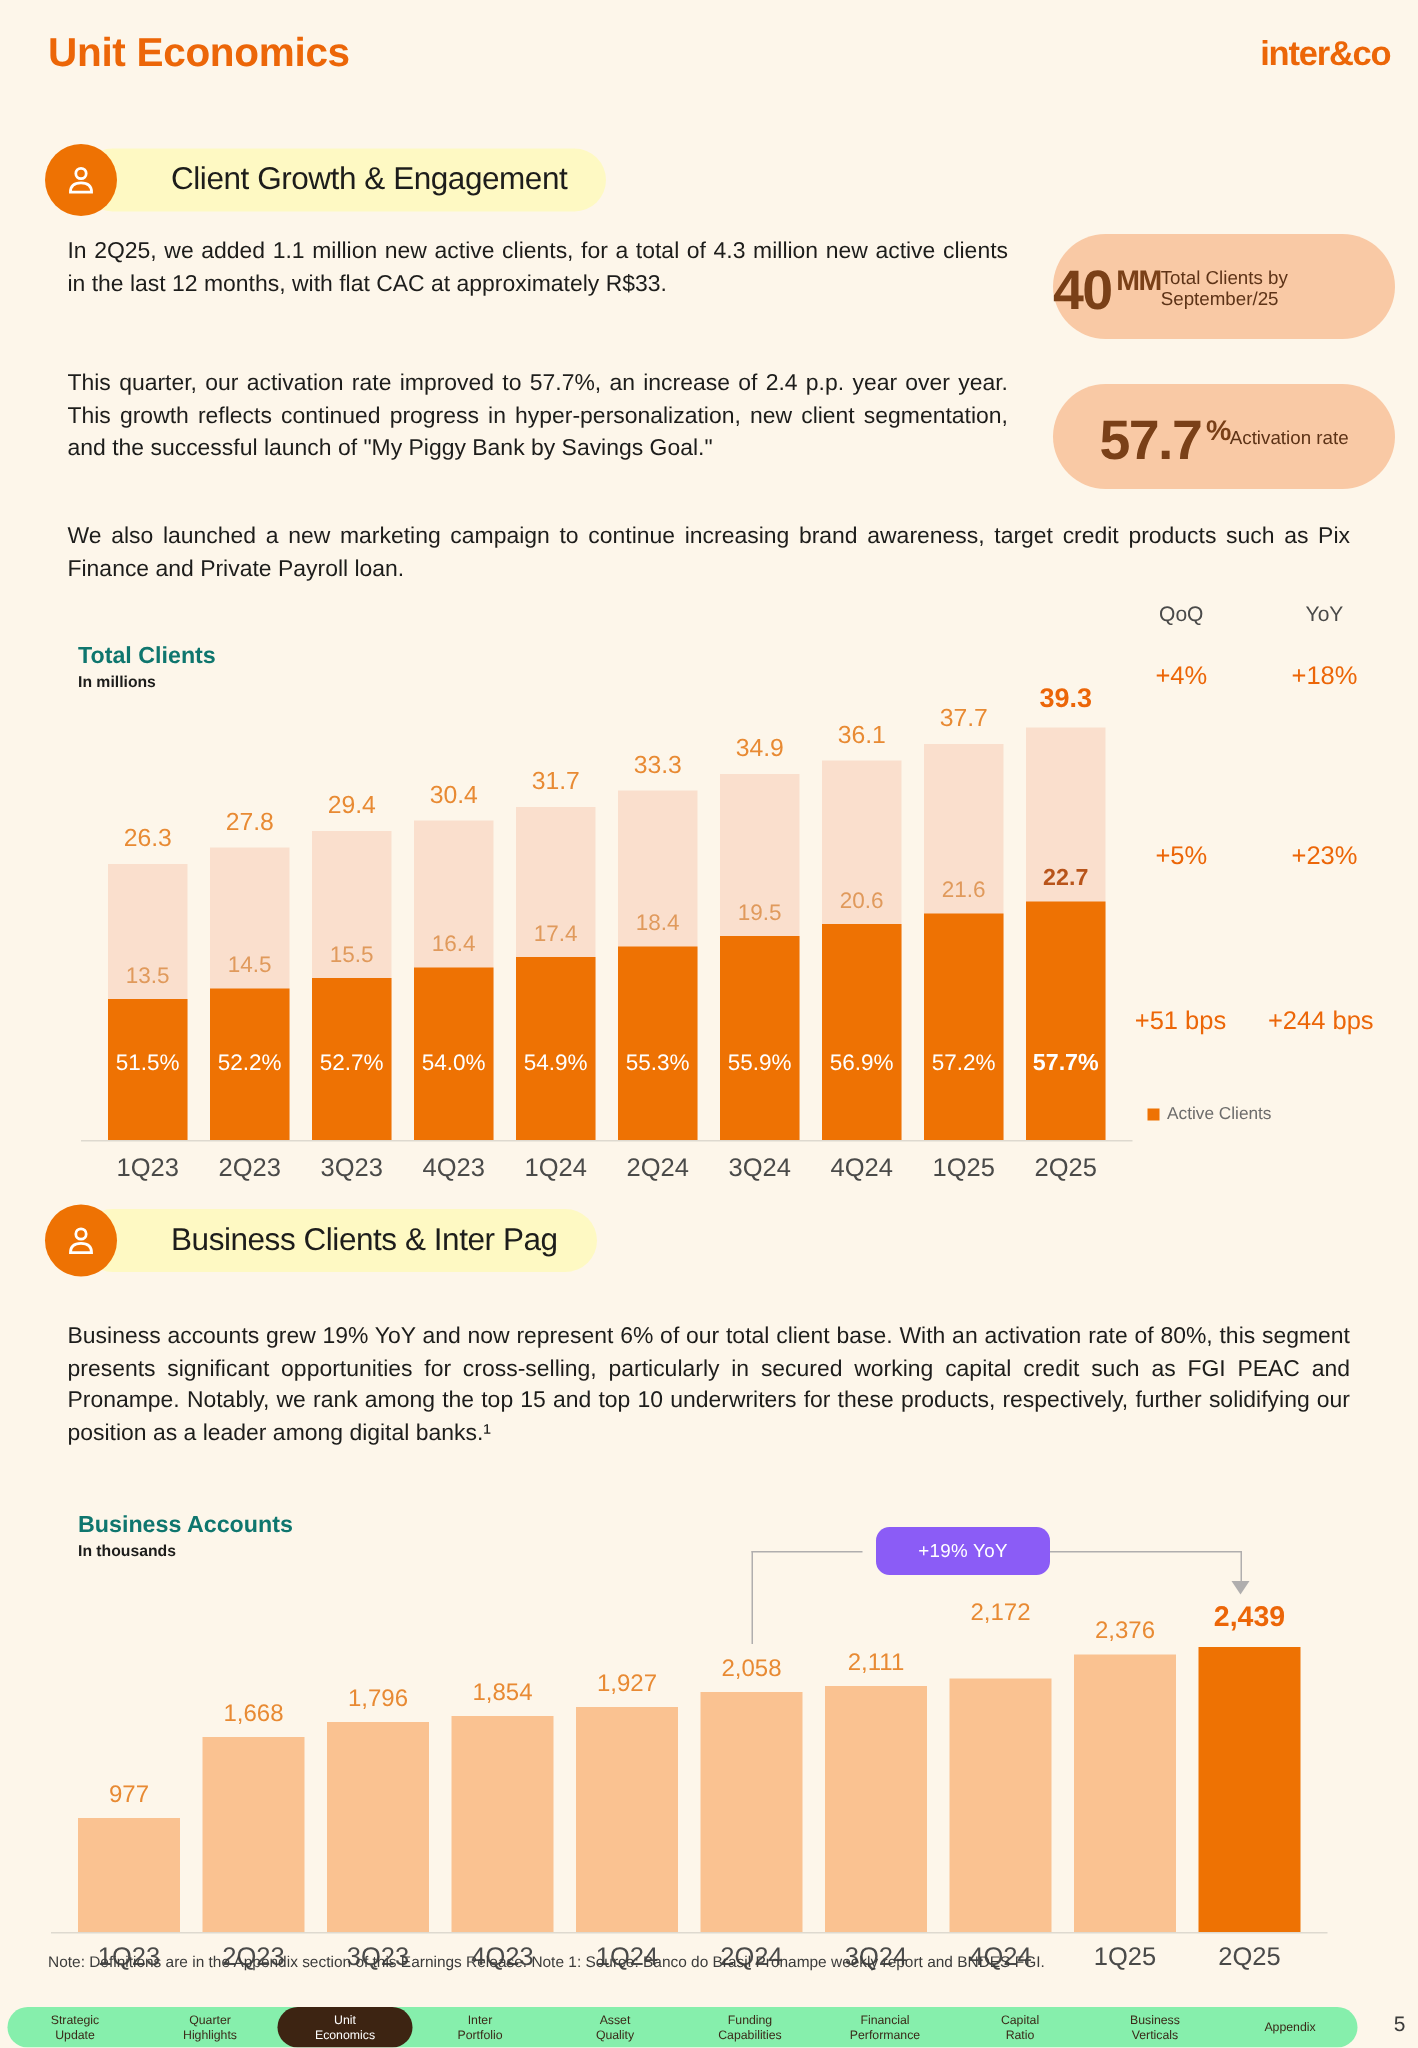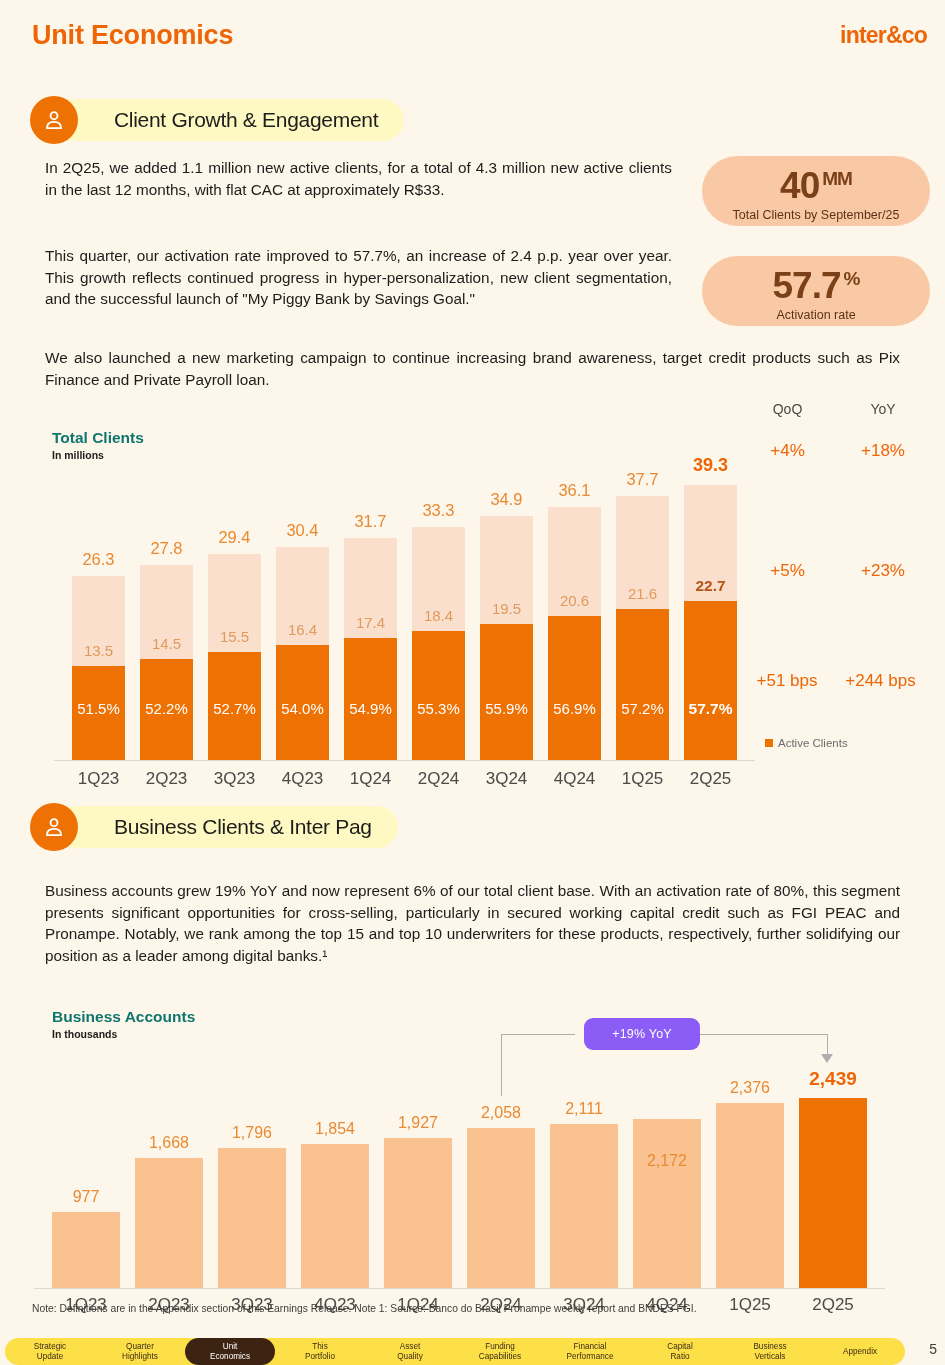--- a/index.html
+++ b/index.html
@@ -38,21 +38,21 @@
   
   .para{
     position:absolute;
     font-size:15.3px;line-height:21.5px;
     text-align:justify;color:#1d1d1b;
   }
   
   .kpi{
     position:absolute;right:15px;width:228px;height:70px;
     background:#f9c9a5;border-radius:35px;
-    display:flex;flex-direction:column;align-items:center;justify-content:center;
+    display:flex;flex-direction:row;align-items:center;justify-content:center;
   }
   .kpi-value{color:#7a4018;font-weight:bold;font-size:37px;line-height:38px;letter-spacing:-1px;}
   .kpi-value .unit{font-size:19px;font-weight:bold;vertical-align:super;margin-left:3px;}
   .kpi-label{color:#5d3317;font-size:12.5px;margin-top:2px;}
   
   .chart-title{position:absolute;font-size:15.5px;font-weight:bold;color:#0f766e;}
   .chart-sub{position:absolute;font-size:10.5px;font-weight:bold;color:#1d1d1b;}
   .axis-line{position:absolute;height:1px;background:#ded9cf;}
   .xtick{position:absolute;text-align:center;font-size:17px;color:#4a4a49;}
   .bar{position:absolute;}
@@ -78,21 +78,21 @@
     position:absolute;background:#8b5cf6;color:#fff;border-radius:9px;
     font-size:12.5px;display:flex;align-items:center;justify-content:center;
     letter-spacing:0.2px;
   }
   .conn{position:absolute;background:#b0aeae;}
   
   #footnote{position:absolute;left:32px;top:1303px;font-size:10.3px;color:#3c3c3b;}
   
   #bottom-nav{
     position:absolute;left:5px;top:1338px;width:900px;height:27px;
-    background:#fde047;border-radius:14px;
+    background:#86efac;border-radius:14px;
   }
   .nav-item{
     position:absolute;top:0;height:27px;
     display:flex;flex-direction:column;align-items:center;justify-content:center;
     font-size:8.2px;color:#3a2a18;line-height:10px;text-align:center;
   }
   .nav-item.active{
     background:#3d2412;border-radius:14px;color:#ffffff;
   }
   #page-number{position:absolute;right:8px;top:1341px;font-size:14px;color:#3c3c3b;}
@@ -244,21 +244,21 @@
     <div class="bar bar-md" style="left: 384px; width: 68px; top: 1137.89px; height: 150.115px;"></div>
     <div class="b-lbl" style="position: absolute; left: 372px; width: 92px; top: 1113.89px;">1,927</div>
     <div class="xtick" style="left: 372px; width: 92px; top: 1295px;">1Q24</div>
     <div class="bar bar-md" style="left: 467px; width: 68px; top: 1127.68px; height: 160.32px;"></div>
     <div class="b-lbl" style="position: absolute; left: 455px; width: 92px; top: 1103.68px;">2,058</div>
     <div class="xtick" style="left: 455px; width: 92px; top: 1295px;">2Q24</div>
     <div class="bar bar-md" style="left: 550px; width: 68px; top: 1123.55px; height: 164.449px;"></div>
     <div class="b-lbl" style="position: absolute; left: 538px; width: 92px; top: 1099.55px;">2,111</div>
     <div class="xtick" style="left: 538px; width: 92px; top: 1295px;">3Q24</div>
     <div class="bar bar-md" style="left: 633px; width: 68px; top: 1118.8px; height: 169.2px;"></div>
-    <div class="b-lbl" style="position: absolute; left: 621px; width: 92px; top: 1152px;">2,172</div>
+    <div class="b-lbl" style="position: absolute; left: 621px; width: 92px; top: 1067px;">2,172</div>
     <div class="xtick" style="left: 621px; width: 92px; top: 1295px;">4Q24</div>
     <div class="bar bar-md" style="left: 716px; width: 68px; top: 1102.91px; height: 185.092px;"></div>
     <div class="b-lbl" style="position: absolute; left: 704px; width: 92px; top: 1078.91px;">2,376</div>
     <div class="xtick" style="left: 704px; width: 92px; top: 1295px;">1Q25</div>
     <div class="bar bar-dk" style="left: 799px; width: 68px; top: 1098px; height: 190px;"></div>
     <div class="b-lbl hl" style="position: absolute; left: 787px; width: 92px; top: 1068px;">2,439</div>
     <div class="xtick" style="left: 787px; width: 92px; top: 1295px;">2Q25</div>
     <div class="conn" style="left: 501px; top: 1034px; width: 1px; height: 62px;"></div>
     <div class="conn" style="left: 501px; top: 1034px; width: 74px; height: 1px;"></div>
     <div class="conn" style="left: 700px; top: 1034px; width: 128px; height: 1px;"></div>
@@ -277,21 +277,21 @@
     </div>
     <div class="nav-item" style="left: 90px; width: 90px;">
       <span>Quarter</span>
       <span>Highlights</span>
     </div>
     <div class="nav-item active" style="left: 180px; width: 90px;">
       <span>Unit</span>
       <span>Economics</span>
     </div>
     <div class="nav-item" style="left: 270px; width: 90px;">
-      <span>This</span>
+      <span>Inter</span>
       <span>Portfolio</span>
     </div>
     <div class="nav-item" style="left: 360px; width: 90px;">
       <span>Asset</span>
       <span>Quality</span>
     </div>
     <div class="nav-item" style="left: 450px; width: 90px;">
       <span>Funding</span>
       <span>Capabilities</span>
     </div>

